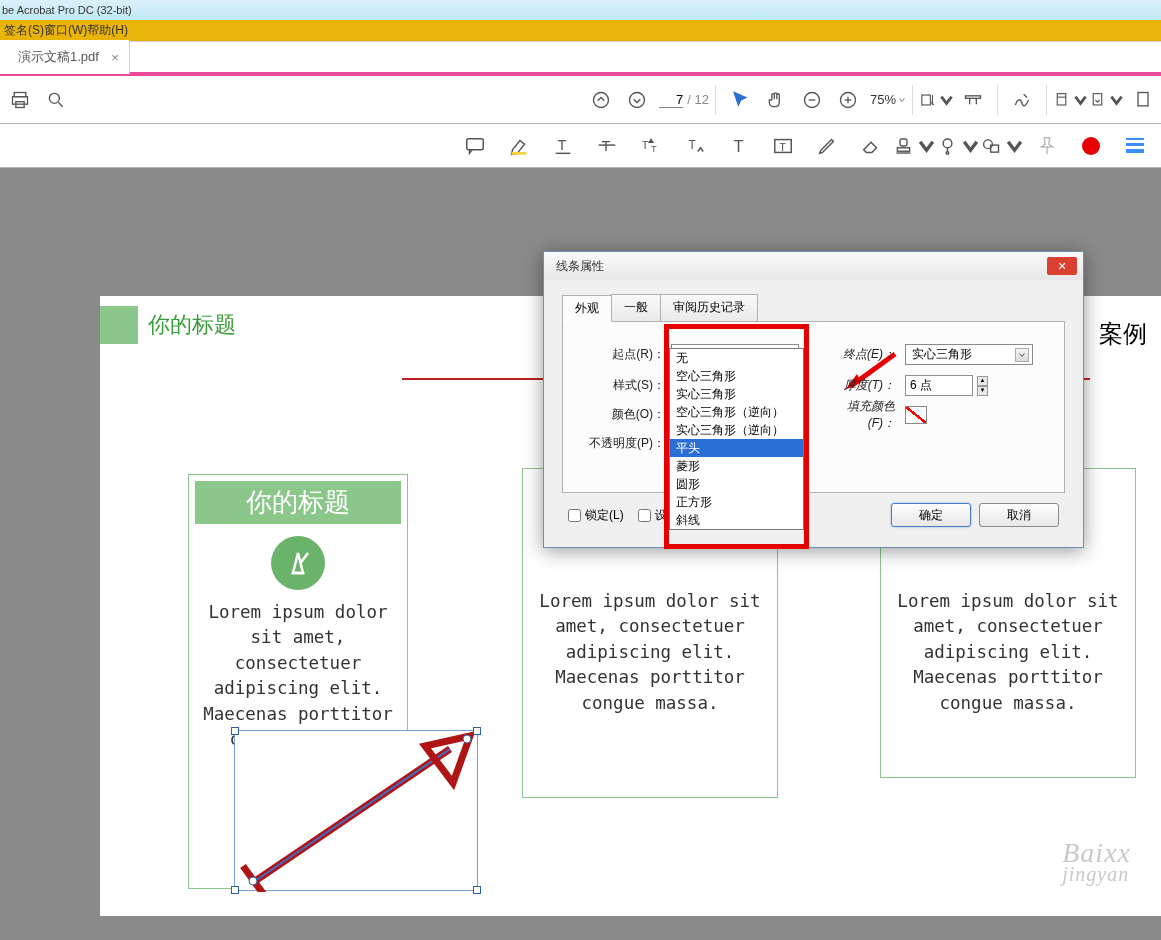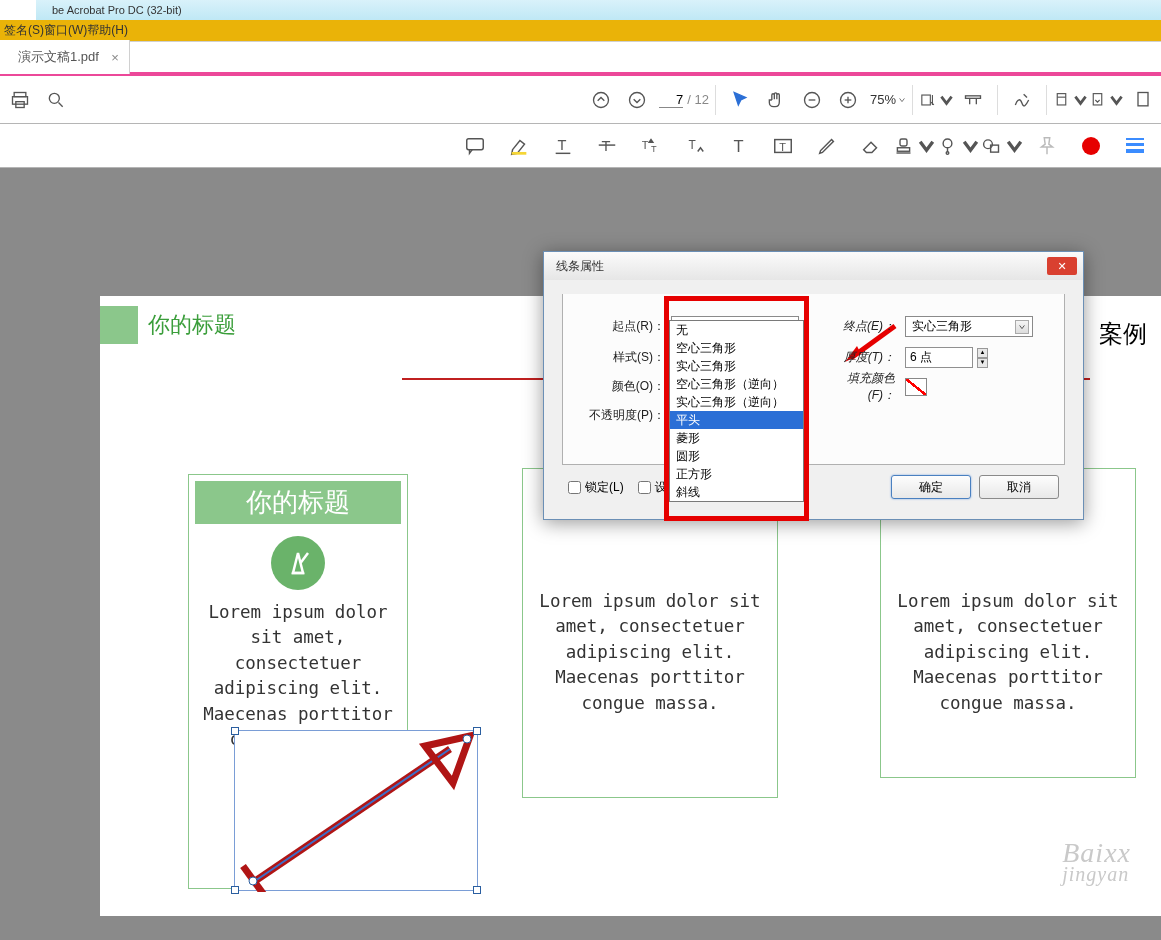--- a/index.html
+++ b/index.html
@@ -1,17 +1,17 @@
 <!DOCTYPE html>
 <html><head>
 <meta charset="utf-8">
 <style>
 * { box-sizing: border-box; margin: 0; padding: 0; }
 body { font-family: "Microsoft YaHei", Arial, sans-serif; font-size: 12px; background: #fff; overflow: hidden; width: 1161px; height: 940px; position: relative; }
-.title-bar { background: linear-gradient(#d9f2fa,#bfe8f5); height: 20px; color: #333; font-size: 11px; padding-left: 16px; display: flex; align-items: center; margin-left: 36px; }
+.title-bar { background: linear-gradient(#d9f2fa,#bfe8f5); height: 20px; color: #333; font-size: 11px; padding-left: 2px; display: flex; align-items: center; }
 .menu-bar { background: #eab308; height: 22px; display: flex; align-items: center; padding-left: 2px; font-size: 12px; color: #333; border-bottom: 1px solid #d0d0d0; }
 .menu-item { cursor: default; }
 .tab-bar { background: #fff; height: 34px; display: flex; align-items: center; border-bottom: 4px solid #ec4899; }
 .tab { background: #fff; height: 34px; padding: 0 30px 0 18px; display: flex; align-items: center; font-size: 13px; color: #555; position: relative; border-right: 1px solid #d0d0d0; }
 .tab .close { position: absolute; right: 10px; color: #888; }
 .toolbar { background: #fff; height: 48px; display: flex; align-items: center; border-bottom: 1px solid #b5b5b5; padding-left: 2px; }
 .toolbar .tool { width: 36px; height: 36px; display: flex; align-items: center; justify-content: center; color: #555; }
 .toolbar .tool svg { width: 20px; height: 20px; stroke: #555; fill: none; stroke-width: 1.6; }
 .toolbar .sep { width: 1px; height: 30px; background: #ddd; margin: 0 6px; }
 .page-input { width: 24px; text-align: right; border: none; border-bottom: 1px solid #888; font-size: 13px; margin: 0 4px; }
@@ -362,20 +362,25 @@
     </div>
   </div>
 </div>
 
 <div class="dialog">
   <div class="dlg-title">
     <span>线条属性</span>
     <div class="dlg-close">✕</div>
   </div>
   <div class="dlg-body">
+    <div class="dlg-tabs">
+      <div class="dlg-tab active">外观</div>
+      <div class="dlg-tab">一般</div>
+      <div class="dlg-tab">审阅历史记录</div>
+    </div>
     <div class="dlg-panel">
       <div class="highlight-box hb1"></div>
       <svg class="red-arrow-svg" viewBox="0 0 55 44">
         <path d="M52 4 L8 36" stroke="#e60000" stroke-width="5"></path>
         <path d="M2 40 L18 32 L14 24 Z" fill="#e60000"></path>
       </svg>
 
       <div class="form-row">
         <span class="lbl">起点(R)：</span>
         <div class="combo">

